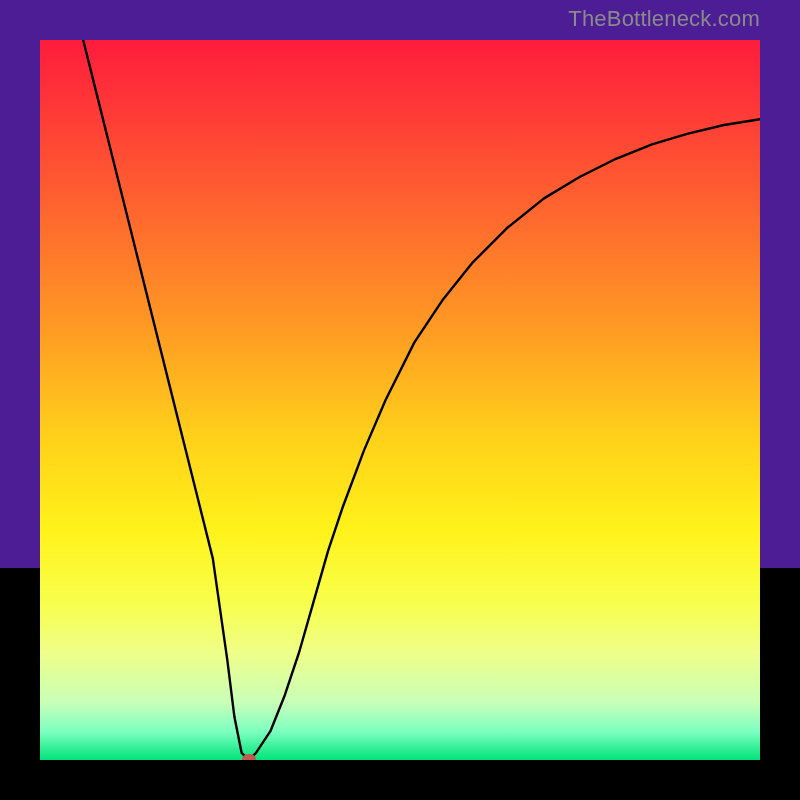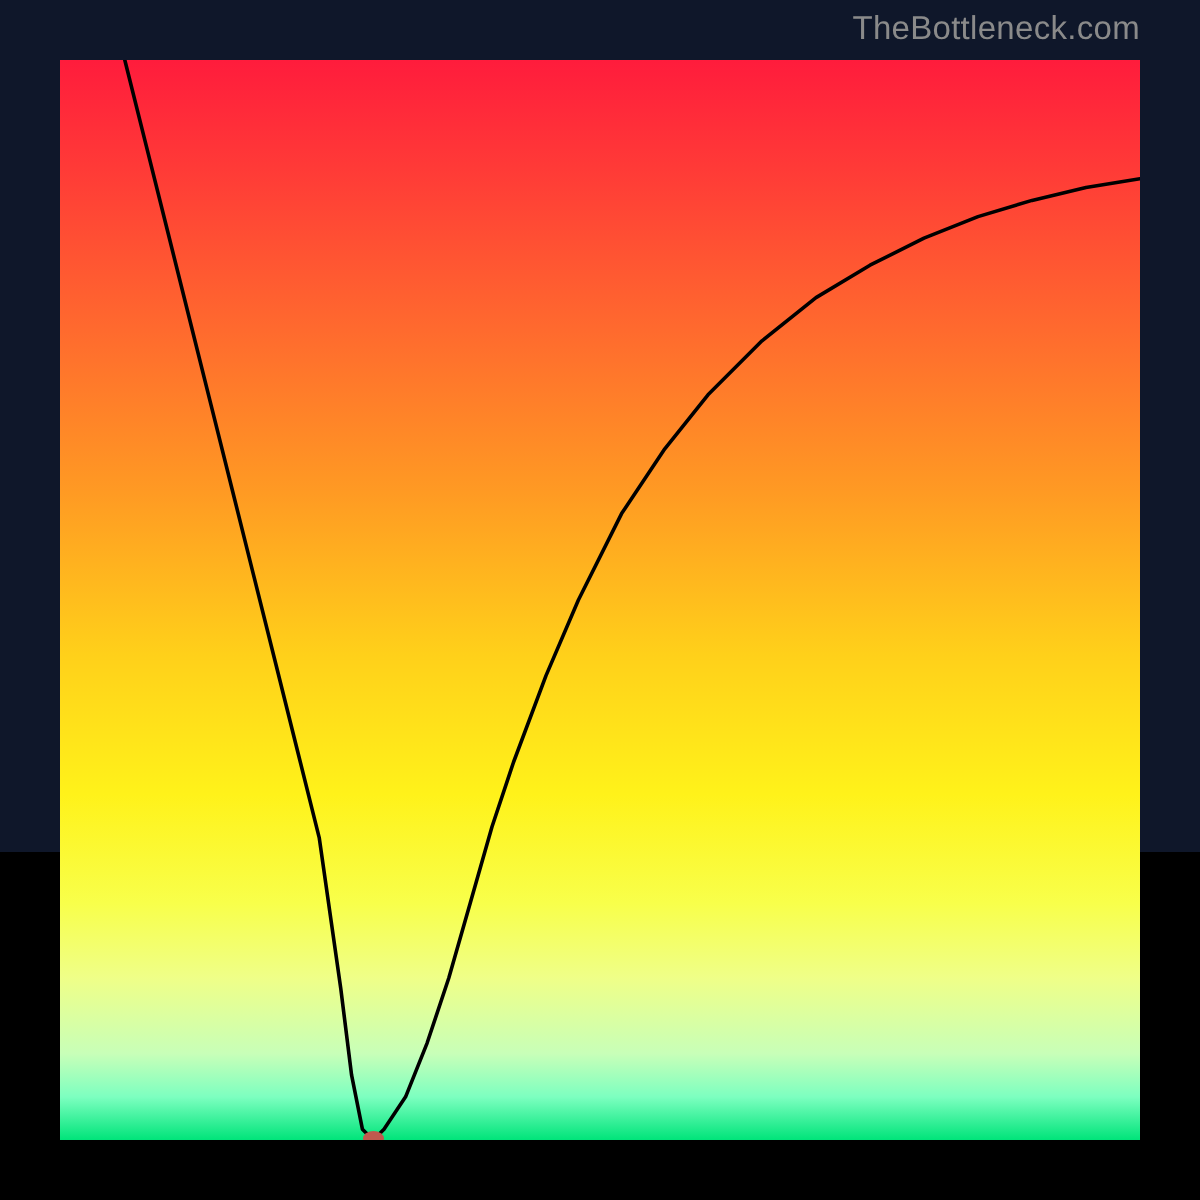--- a/index.html
+++ b/index.html
@@ -7,21 +7,21 @@
     padding: 0;
     width: 800px;
     height: 800px;
     background: #000;
     font-family: Arial, Helvetica, sans-serif;
   }
   .frame {
     position: relative;
     width: 800px;
     height: 568px;
-    background: #0f172a;
+    background: #4c1d95;
   }
   .plot-area {
     position: absolute;
     left: 40px;
     top: 40px;
     width: 720px;
     height: 720px;
     overflow: hidden;
   }
   .gradient {

